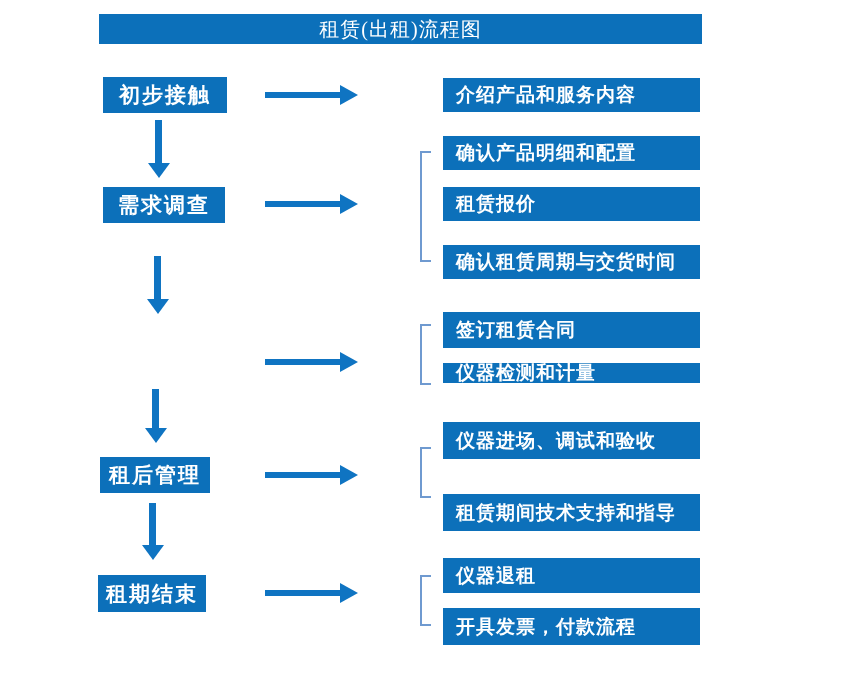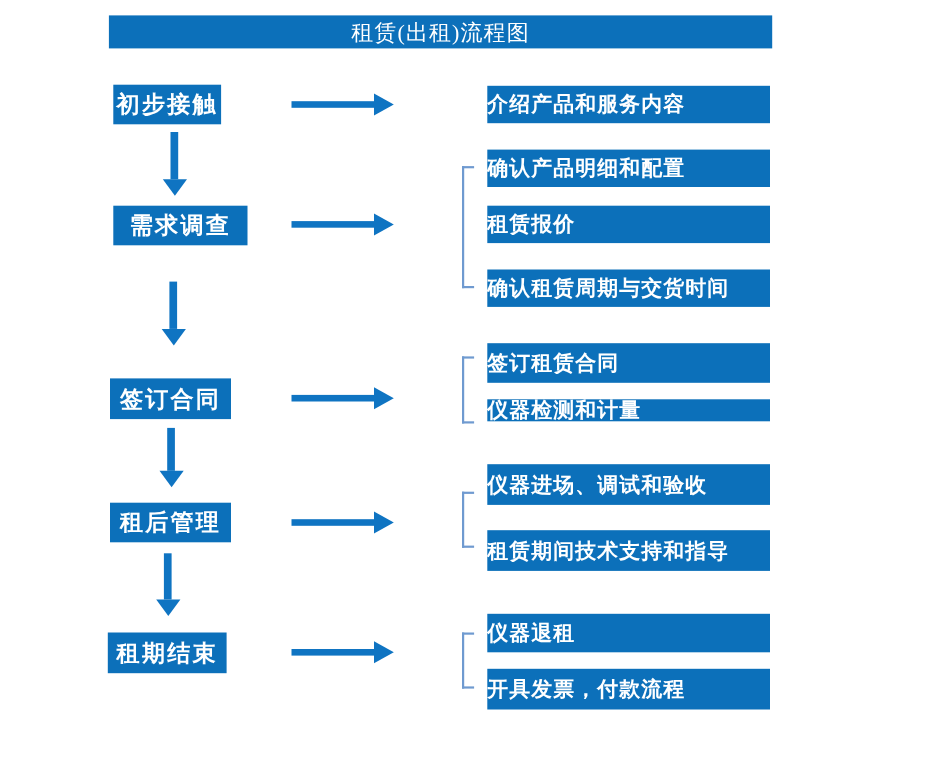--- a/index.html
+++ b/index.html
@@ -17,21 +17,21 @@
   }
   .lbox {
     position:absolute; background:var(--primary,#0c70ba);
     color:var(--box_text,#ffffff); font-weight:bold; font-size:21px;
     letter-spacing:2px; display:flex; align-items:center; justify-content:center;
   }
   .rbox {
     position:absolute; left:443px; width:257px;
     background:var(--primary,#0c70ba); color:var(--box_text,#ffffff);
     font-weight:bold; font-size:19px; letter-spacing:1px;
-    display:flex; align-items:center; box-sizing:border-box;
+    display:flex; align-items:center; padding-left:13px; box-sizing:border-box;
   }
   .harrow { position:absolute; left:265px; width:93px; height:20px; }
   .harrow .shaft {
     position:absolute; left:0; top:7px; width:76px; height:6px;
     background:var(--arrow,#0f74c2); display:block;
   }
   .harrow .head {
     position:absolute; left:75px; top:0; width:0; height:0; display:block;
     border-top:10px solid transparent; border-bottom:10px solid transparent;
     border-left:18px solid var(--arrow,#0f74c2);
@@ -53,23 +53,22 @@
     border-bottom:2px solid var(--bracket,#6f9ad0);
   }
 </style>
 </head>
 <body>
 
 <div class="canvas">
 
   <div class="banner">租赁(出租)流程图</div>
 
-  <div class="lbox" style="left:103px;top:77px;width:98px;height:36px">初步接触</div>
+  <div class="lbox" style="left:103px;top:77px;width:124px;height:36px">初步接触</div>
   <div class="lbox" style="left:103px;top:187px;width:122px;height:36px">需求调查</div>
-  <div class="lbox" style="left:100px;top:344px;width:110px;height:37px">签订合同</div>
   <div class="lbox" style="left:100px;top:457px;width:110px;height:36px">租后管理</div>
   <div class="lbox" style="left:98px;top:575px;width:108px;height:37px">租期结束</div>
 
   <div class="varrow" style="left:148px;top:120px;height:58px">
     <span class="vshaft"></span>
     <span class="vhead"></span>
   </div>
   <div class="varrow" style="left:147px;top:256px;height:58px">
     <span class="vshaft"></span>
     <span class="vhead"></span>
@@ -112,18 +111,18 @@
   <div class="rbox" style="top:78px;height:34px">介绍产品和服务内容</div>
 
   <div class="rbox" style="top:136px;height:34px">确认产品明细和配置</div>
   <div class="rbox" style="top:187px;height:34px">租赁报价</div>
   <div class="rbox" style="top:245px;height:34px">确认租赁周期与交货时间</div>
 
   <div class="rbox" style="top:312px;height:36px">签订租赁合同</div>
   <div class="rbox" style="top:363px;height:20px">仪器检测和计量</div>
 
   <div class="rbox" style="top:422px;height:37px">仪器进场、调试和验收</div>
-  <div class="rbox" style="top:482px;height:37px">租赁期间技术支持和指导</div>
+  <div class="rbox" style="top:494px;height:37px">租赁期间技术支持和指导</div>
 
   <div class="rbox" style="top:558px;height:35px">仪器退租</div>
   <div class="rbox" style="top:608px;height:37px">开具发票，付款流程</div>
 
 </div>
 
 </body></html>

